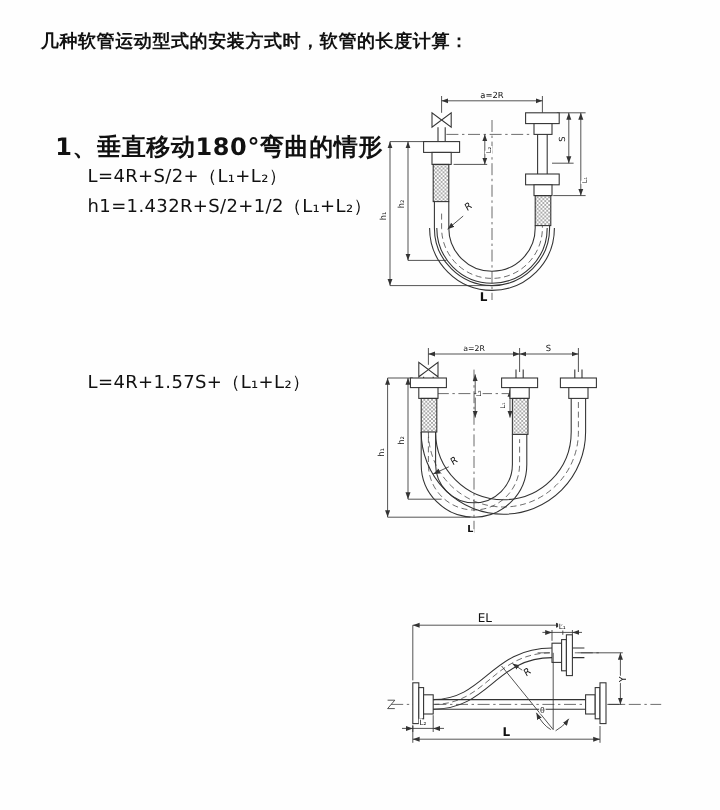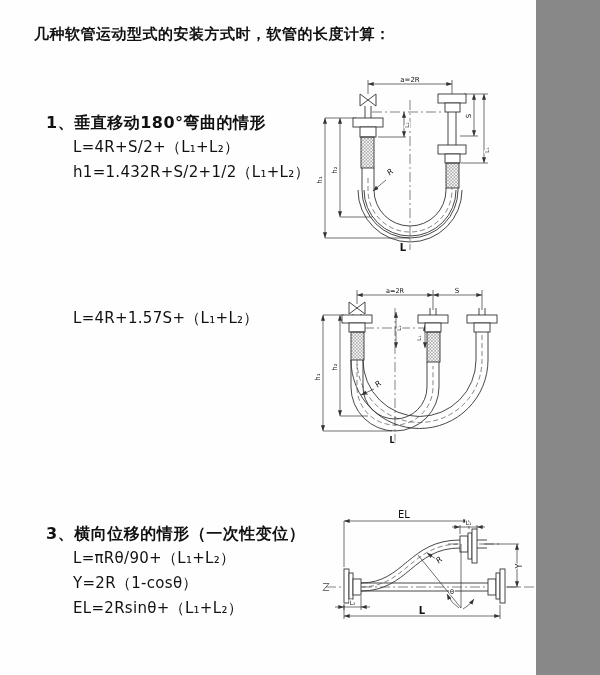--- a/index.html
+++ b/index.html
@@ -1,20 +1,20 @@
 <!DOCTYPE html>
 <html><head>
 <meta charset="utf-8">
 <style>
   html,body{margin:0;padding:0;background:#888;}
-  .page{position:relative;width:536px;height:675px;background:#fefefe;overflow:hidden;
+  .page{position:relative;width:600px;height:675px;background:#fefefe;overflow:hidden;
         font-family:"DejaVu Sans","Liberation Sans",sans-serif;color:#111;}
   .doc-title{position:absolute;left:34px;top:25px;font-size:15px;font-weight:bold;letter-spacing:.5px;}
   .sec{position:absolute;left:46px;}
-  .sec-heading{font-size:16px;font-weight:bold;line-height:25px;letter-spacing:.5px;}
+  .sec-heading{font-size:20px;font-weight:bold;line-height:25px;letter-spacing:.5px;}
   .formula{font-size:15px;line-height:25px;margin-left:27px;letter-spacing:.3px;}
   .diag{position:absolute;}
   svg{display:block;}
   .dlabel{fill:#111;stroke:#fff;stroke-width:2.2px;paint-order:stroke;
           font-family:"DejaVu Sans",sans-serif;}
   .dlabel.it{font-style:italic;}
   .dlabel.b{font-weight:bold;}
 </style>
 </head>
 <body>
@@ -26,26 +26,20 @@
   <div class="sec" style="top:110px">
     <div class="sec-heading">1、垂直移动180°弯曲的情形</div>
     <div class="formula">L=4R+S/2+（L₁+L₂）</div>
     <div class="formula">h1=1.432R+S/2+1/2（L₁+L₂）</div>
   </div>
 
   <div class="sec" style="top:306px">
     <div class="formula">L=4R+1.57S+（L₁+L₂）</div>
   </div>
 
-  <div class="sec" style="top:521px">
-    <div class="sec-heading">3、横向位移的情形（一次性变位）</div>
-    <div class="formula">L=πRθ/90+（L₁+L₂）</div>
-    <div class="formula">Y=2R（1-cosθ）</div>
-    <div class="formula">EL=2Rsinθ+（L₁+L₂）</div>
-  </div>
 
   <div class="diag" style="left:312px;top:70px">
     <svg viewBox="0 0 280 190" width="280" height="190">
       <defs>
         <marker id="d1a" refX="5.7" refY="3" markerWidth="7" markerHeight="7" orient="auto-start-reverse" markerUnits="userSpaceOnUse">
           <path d="M0,0.9 L5.7,3 L0,5.1 Z" fill="#333"></path>
         </marker>
         <pattern id="d1h" width="3.2" height="3.2" patternUnits="userSpaceOnUse">
           <path d="M0,0 L3.2,3.2 M3.2,0 L0,3.2" stroke="#777" stroke-width="0.5"></path>
         </pattern>

